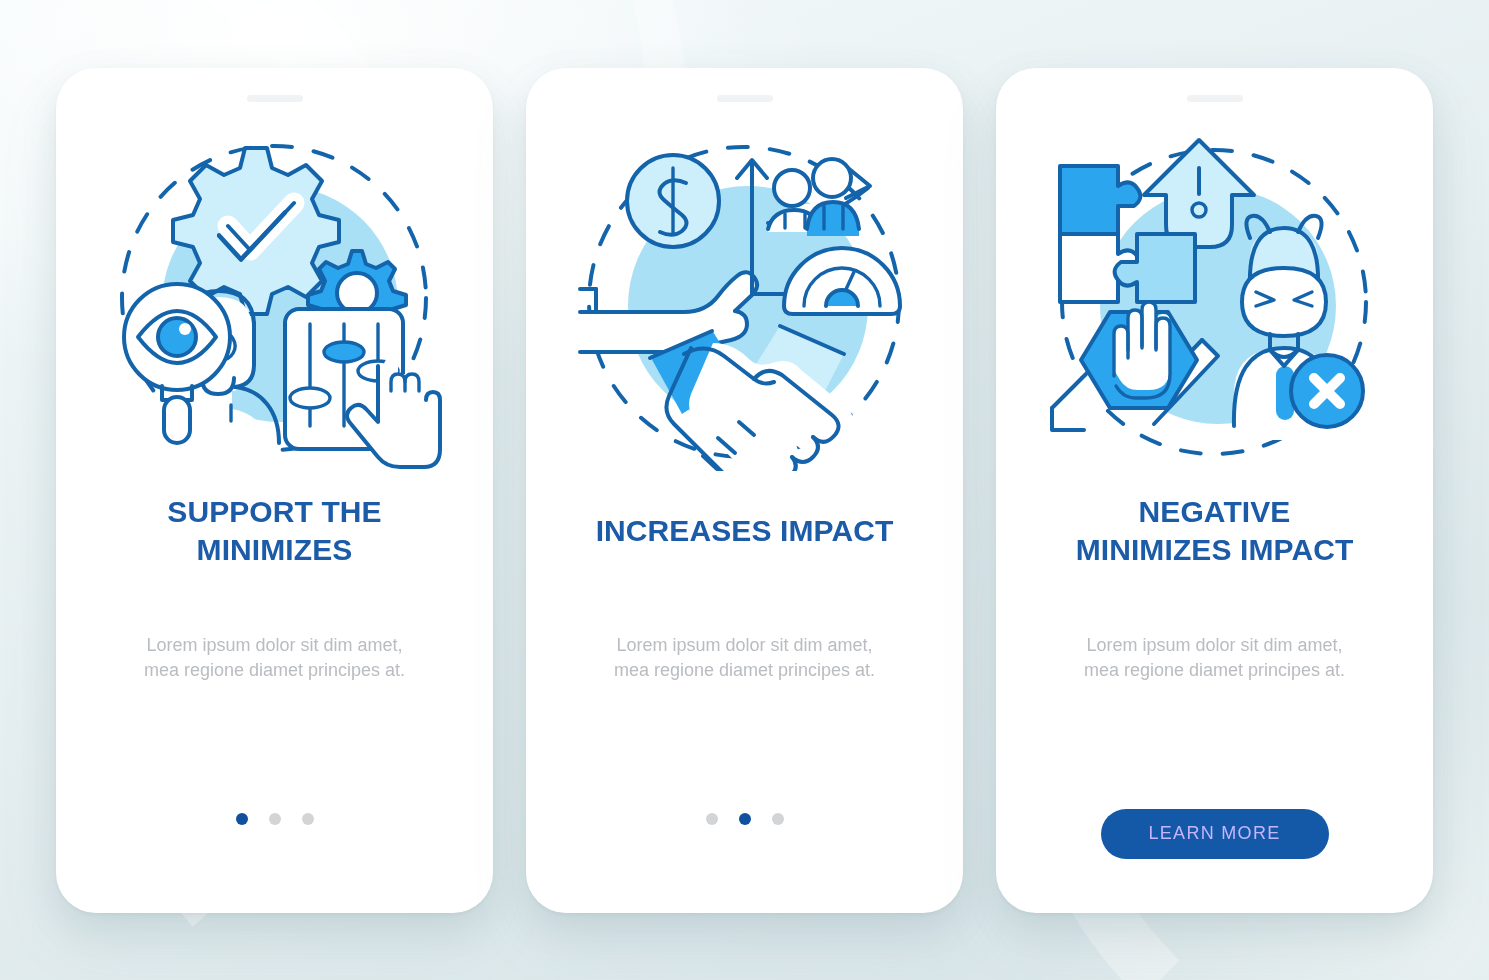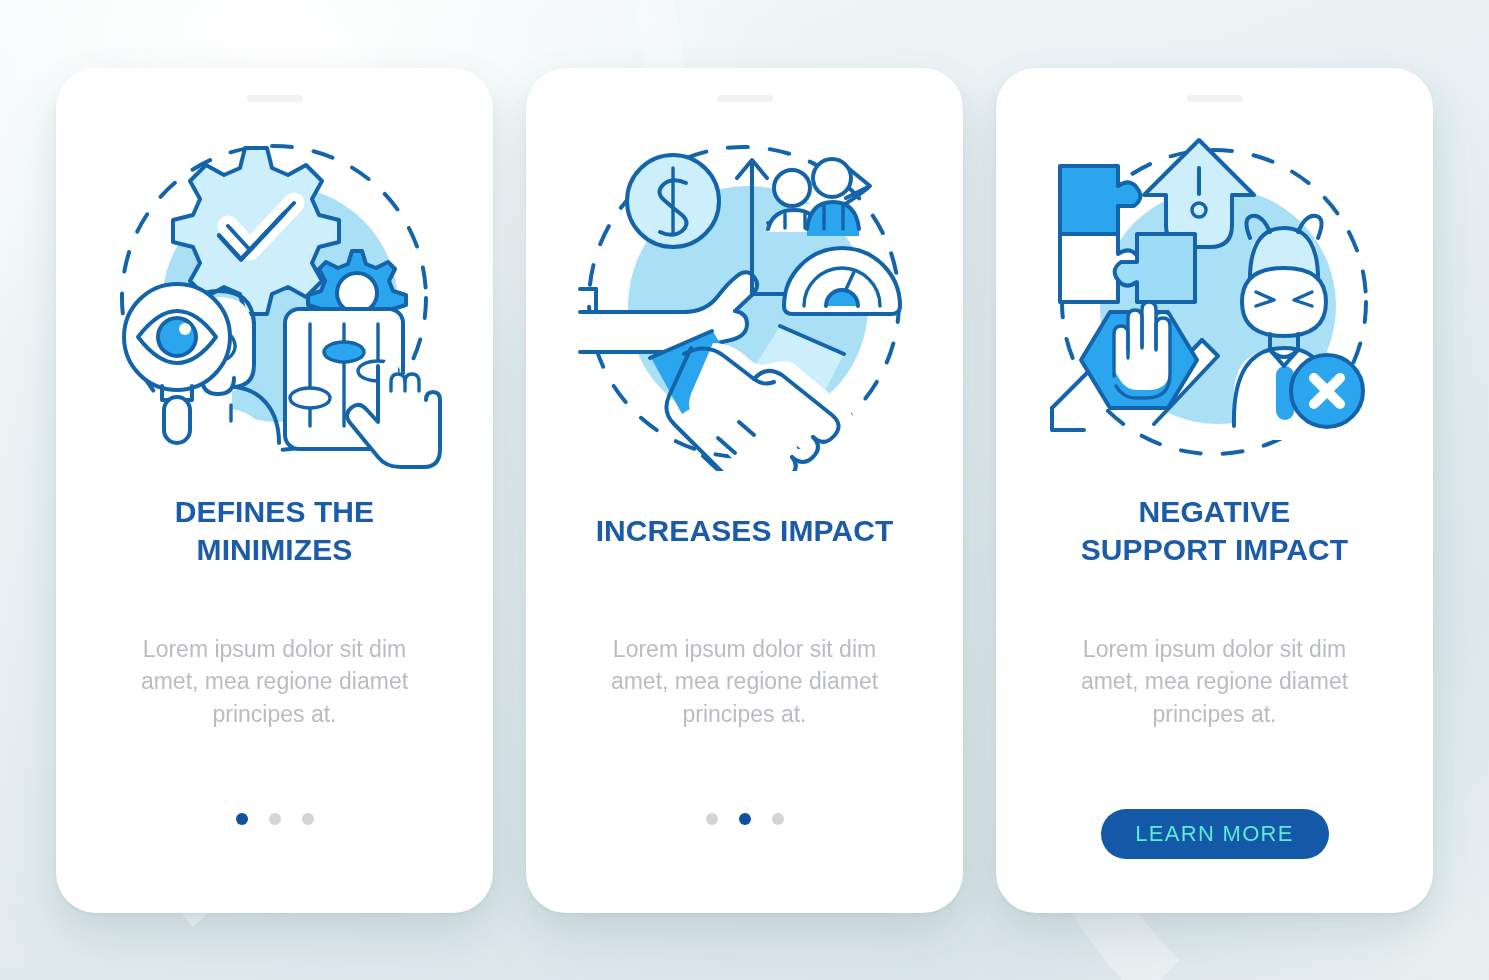--- a/index.html
+++ b/index.html
@@ -79,21 +79,21 @@
     letter-spacing: 0.1px;
     text-align: center;
     margin-top: 22px;
     width: 100%;
     min-height: 80px;
   }
   .title.one-line { padding-top: 19px; }
 
   .desc {
     color: #b9bcc0;
-    font-size: 23px;
+    font-size: 18px;
     line-height: 1.42;
     text-align: center;
     width: 286px;
     margin-top: 60px;
   }
 
   .spacer { flex: 1 1 auto; }
 
   .dots {
     display: flex;
@@ -102,24 +102,24 @@
     justify-content: center;
     margin-bottom: 70px;
     height: 48px;
   }
   .dot { width: 12px; height: 12px; border-radius: 50%; background: #d2d4d6; }
   .dot.active { background: #11509e; }
 
   .cta {
     margin-bottom: 54px;
     background: #1458a8;
-    color: #5eead4;
+    color: #c4b5fd;
     border: none;
     border-radius: 28px;
-    font-size: 22px;
+    font-size: 18px;
     letter-spacing: 1.3px;
     font-family: "Liberation Sans", sans-serif;
     width: 228px;
     height: 50px;
     cursor: pointer;
     display: flex;
     align-items: center;
     justify-content: center;
   }
 
@@ -210,21 +210,21 @@
         <g>
           <path class="fill-white" d="M276 240 l0 56 -11-12 q-8-9-16-2 q-8 7 0 16 l27 33 q8 10 22 10 l24 0 q16 0 16-18 l0-49 q0-8-7-8 q-7 0-7 8 l0-9 q0-8-7-8 q-7 0-7 8 l0-9 q0-8-7-8 q-7 0-7 8 l0-16 q0-8-7-8 q-7 0-7 8z"></path>
           <path class="stroke" d="M276 240 l0 56 -11-12 q-8-9-16-2 q-8 7 0 16 l27 33 q8 10 22 10 l24 0 q16 0 16-18 l0-49 q0-8-7-8 q-7 0-7 8"></path>
           <path class="stroke-thin" d="M303 265 l0-9 q0-8-7-8 q-7 0-7 8 l0 9"></path>
           <path class="stroke-thin" d="M317 265 l0-9 q0-8-7-8 q-7 0-7 8"></path>
         </g>
       </svg>
     </div>
 
     <div class="title">
-      <div>DEFINES THE</div>
+      <div>SUPPORT THE</div>
       <div>MINIMIZES</div>
     </div>
 
     <div class="desc">Lorem ipsum dolor sit dim amet, mea regione diamet principes at.</div>
 
     <div class="spacer"></div>
 
     <div class="dots">
       <span class="dot active"></span>
       <span class="dot"></span>
@@ -378,21 +378,21 @@
           <path class="stroke" d="M228 224 l14 16 14-16"></path>
           <circle class="fill-accent" cx="285" cy="265" r="36"></circle>
           <circle class="stroke" cx="285" cy="265" r="36"></circle>
           <path d="M272 252 l26 26 M298 252 l-26 26" fill="none" stroke="#ffffff" stroke-width="10" stroke-linecap="round"></path>
         </g>
       </svg>
     </div>
 
     <div class="title">
       <div>NEGATIVE</div>
-      <div>SUPPORT IMPACT</div>
+      <div>MINIMIZES IMPACT</div>
     </div>
 
     <div class="desc">Lorem ipsum dolor sit dim amet, mea regione diamet principes at.</div>
 
     <div class="spacer"></div>
 
     <button class="cta">LEARN MORE</button>
   </div>
 
 </div>

